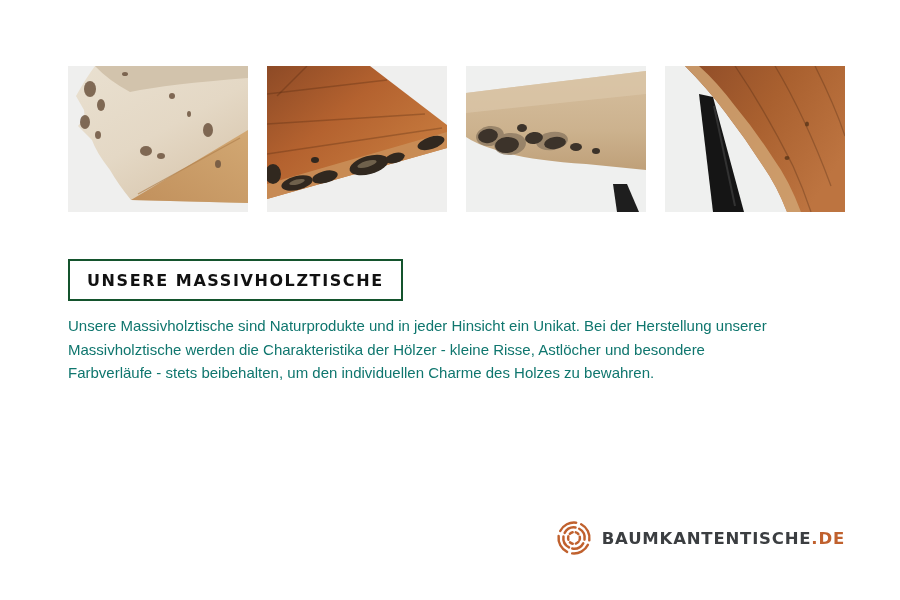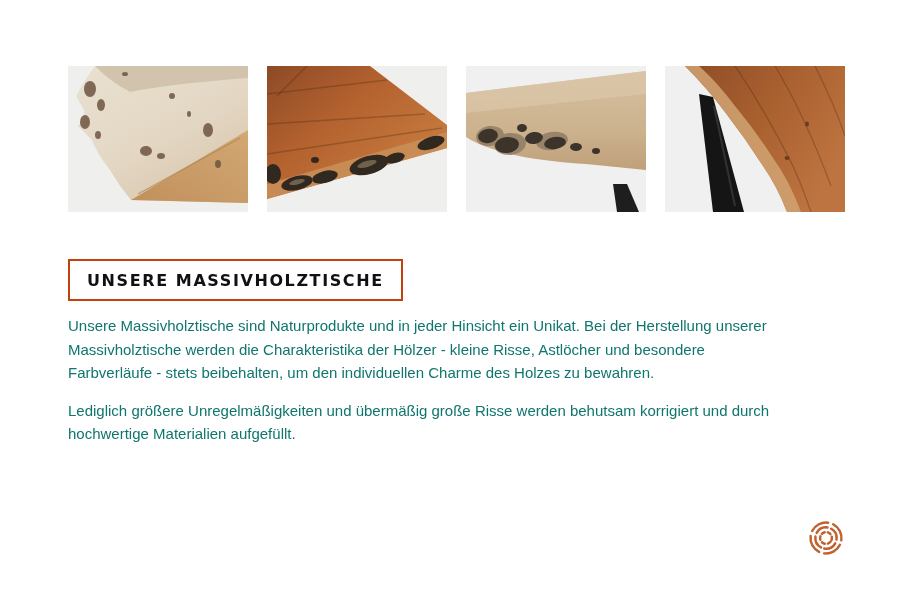--- a/index.html
+++ b/index.html
@@ -11,21 +11,21 @@
     -webkit-font-smoothing:antialiased;
   }
   .gallery{
     position:absolute;left:68px;top:66px;
     display:flex;gap:19px;
   }
   .tile{width:180px;height:146px;overflow:hidden;background:#efefee;}
   .tile svg{display:block;}
   .heading-box{
     position:absolute;left:68px;top:259px;
-    border:2px solid #c2410c;
+    border:2px solid #14532d;
     padding:10px 17px 9px;
     font-family:"DejaVu Sans","Liberation Sans",sans-serif;
     font-weight:bold;font-size:16px;letter-spacing:1.6px;
     color:#111111;white-space:nowrap;
   }
   .copy{
     position:absolute;left:68px;top:314px;width:712px;
     font-size:15px;line-height:23.5px;color:#0f766e;
   }
   .copy p{margin:0 0 14px 0;}
@@ -168,24 +168,24 @@
         <ellipse cx="142" cy="58" rx="2" ry="2.5"></ellipse>
       </g>
     </svg>
   </div>
 </div>
 
 <div class="heading-box">UNSERE MASSIVHOLZTISCHE</div>
 
 <div class="copy">
   <p>Unsere Massivholztische sind Naturprodukte und in jeder Hinsicht ein Unikat. Bei der Herstellung unserer Massivholztische werden die Charakteristika der Hölzer - kleine Risse, Astlöcher und besondere Farbverläufe - stets beibehalten, um den individuellen Charme des Holzes zu bewahren.</p>
-  <p>Lediglich größere Unregelmäßigkeiten und übermäßig große Risse werden behutsam korrigiert und durch hochwertige Materialien aufgefüllt.</p>
 </div>
 
 <div class="logo">
   <svg class="logo-icon" viewBox="0 0 40 40" fill="none">
     <g stroke="#c0612e" stroke-width="2.6" stroke-linecap="round">
       <circle cx="20" cy="20" r="16.3" stroke-dasharray="20 5.6" transform="rotate(26 20 20)"></circle>
       <circle cx="20" cy="20" r="11.2" stroke-dasharray="13.5 4.1" transform="rotate(118 20 20)"></circle>
       <circle cx="20" cy="20" r="6.2" stroke-dasharray="3.4 3.1" transform="rotate(40 20 20)"></circle>
     </g>
   </svg>
+  <div class="logo-text"><span>BAUMKANTENTISCHE</span><span class="logo-tld">.DE</span></div>
 </div>
 
 </body></html>

